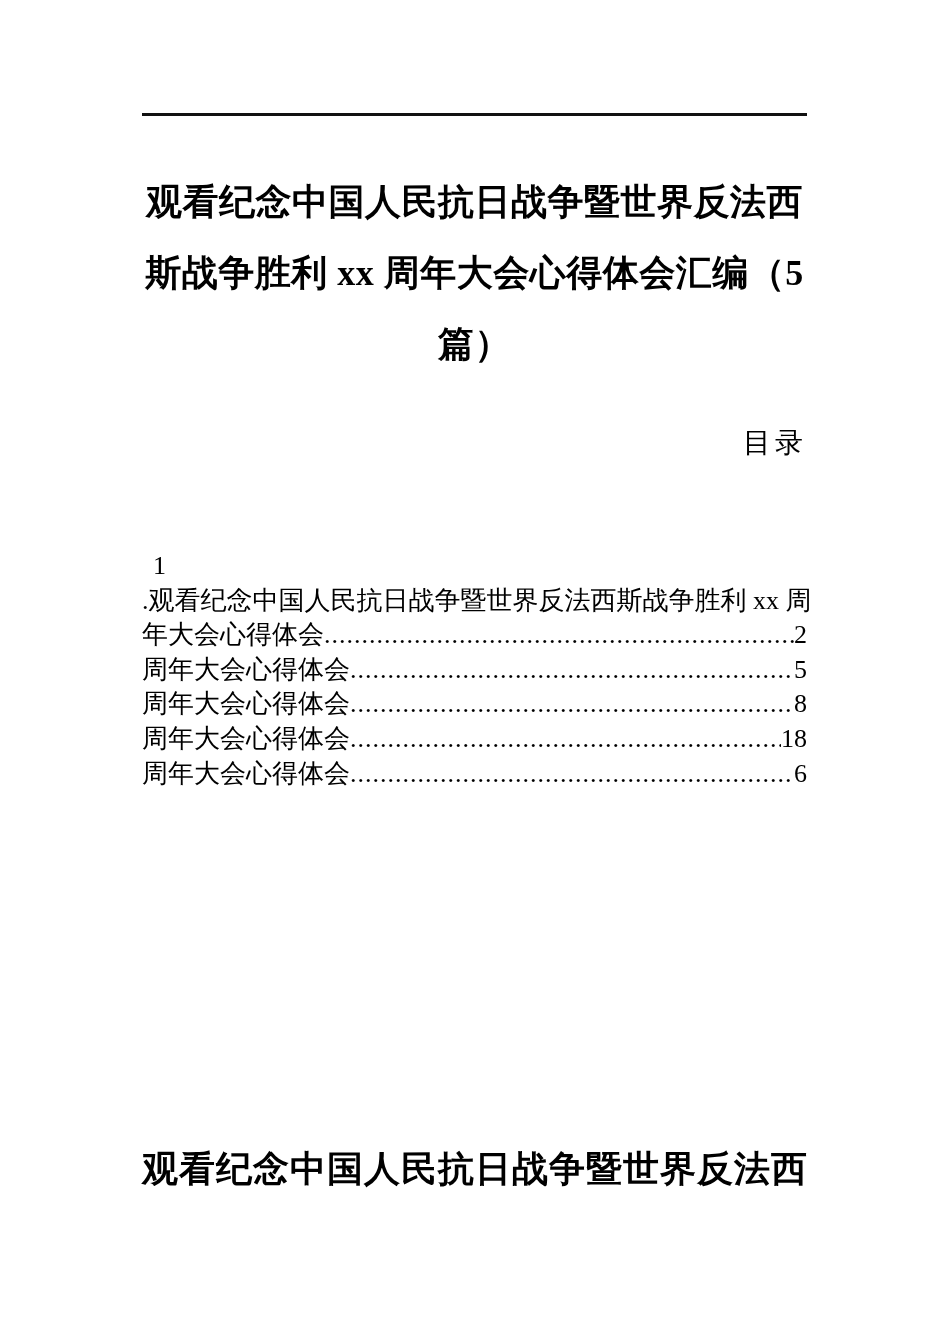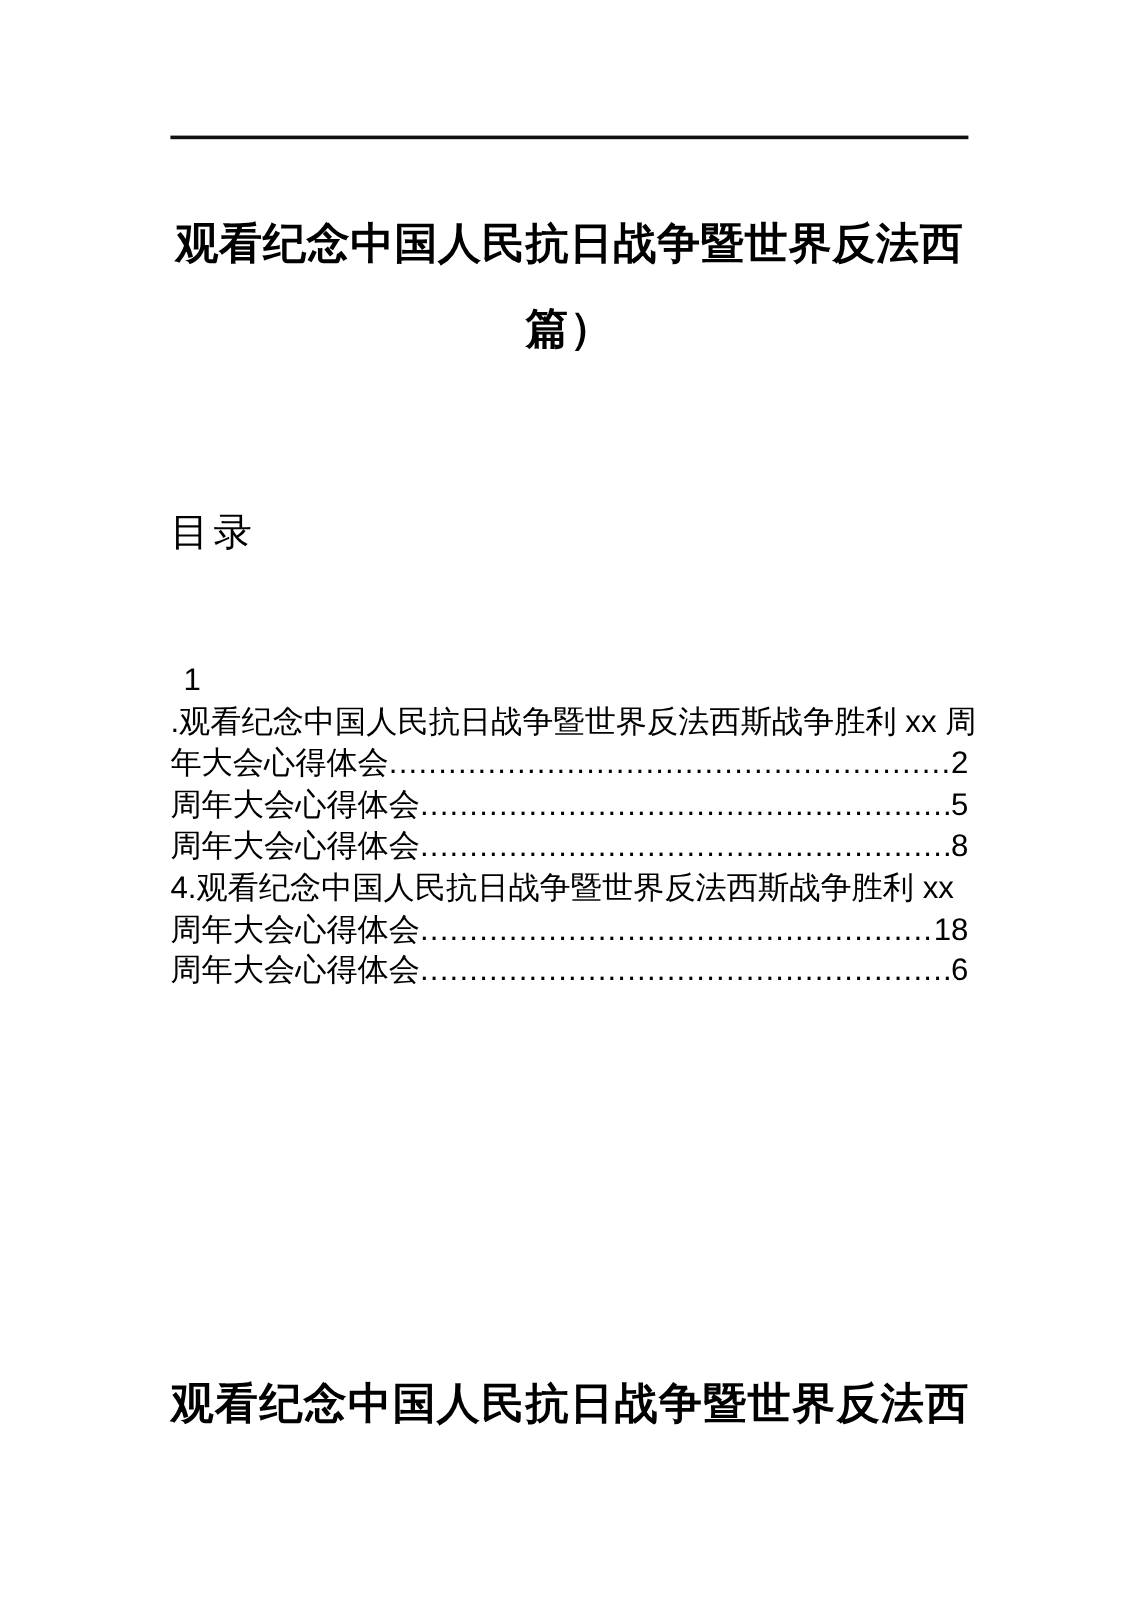--- a/index.html
+++ b/index.html
@@ -6,21 +6,21 @@
     margin: 0;
     padding: 0;
     background: #ffffff;
   }
   .page {
     position: relative;
     width: 950px;
     height: 1344px;
     background: #ffffff;
     color: #000000;
-    font-family: Liberation Sans, sans-serif;
+    font-family: Liberation Serif, serif;
     overflow: hidden;
   }
   .header-rule {
     position: absolute;
     top: 113px;
     left: 142px;
     width: 665px;
     height: 3px;
     background: #111111;
   }
@@ -34,22 +34,22 @@
     font-weight: bold;
     line-height: 71px;
     letter-spacing: 0.5px;
     white-space: nowrap;
   }
   .toc-heading {
     position: absolute;
     top: 421px;
     left: 142px;
     width: 665px;
-    text-align: left;
-    font-size: 32px;
+    text-align: right;
+    font-size: 28px;
     line-height: 44px;
     letter-spacing: 4px;
     font-weight: 500;
   }
   .toc-body {
     position: absolute;
     top: 549px;
     left: 142px;
     width: 665px;
     font-size: 26px;
@@ -96,20 +96,21 @@
 </style>
 </head>
 <body>
 
 <div class="page">
 
   <div class="header-rule"></div>
 
   <div class="doc-title">
     <div>观看纪念中国人民抗日战争暨世界反法西</div>
+    <div>斯战争胜利 xx 周年大会心得体会汇编（5</div>
     <div>篇）</div>
   </div>
 
   <div class="toc-heading">目录</div>
 
   <div class="toc-body">
 
     <div class="toc-line indent">1</div>
 
     <div class="toc-line">
@@ -126,23 +127,20 @@
       <span class="dots"></span>
       <span class="pagenum">5</span>
     </div>
 
     <div class="toc-line toc-leader">
       <span class="entry-text">周年大会心得体会</span>
       <span class="dots"></span>
       <span class="pagenum">8</span>
     </div>
 
-    <div class="toc-line">
-      <span class="entry-text">4.观看纪念中国人民抗日战争暨世界反法西斯战争胜利 xx</span>
-    </div>
     <div class="toc-line toc-leader">
       <span class="entry-text">周年大会心得体会</span>
       <span class="dots"></span>
       <span class="pagenum">18</span>
     </div>
 
     <div class="toc-line toc-leader">
       <span class="entry-text">周年大会心得体会</span>
       <span class="dots"></span>
       <span class="pagenum">6</span>

